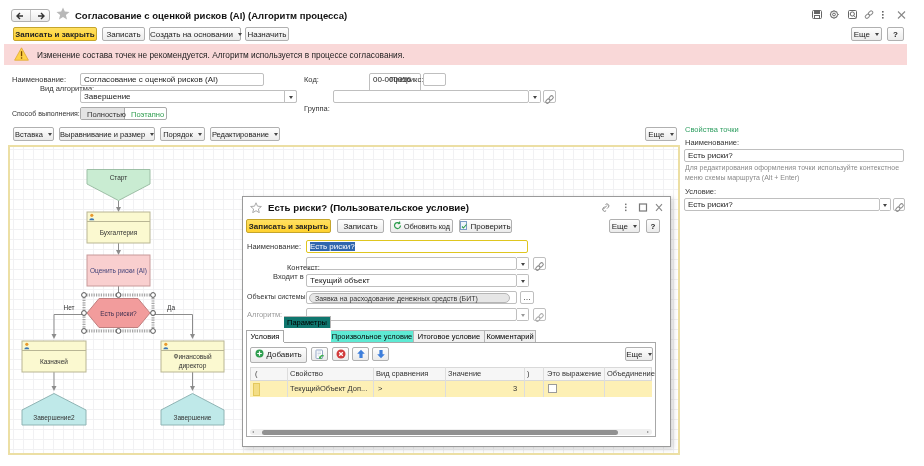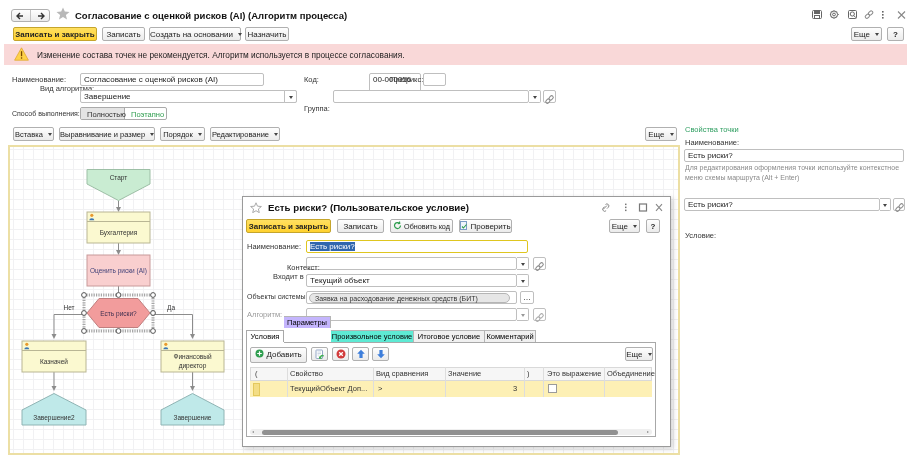--- a/index.html
+++ b/index.html
@@ -164,21 +164,21 @@
  <text x="44" y="273" font-size="6.5" fill="#333" text-anchor="middle">Завершение2</text>
  <polygon points="182.5,246.5 214,263 214,278 151,278 151,263" fill="#bfe9e9" stroke="#8fb4b4"></polygon>
  <text x="182.5" y="273" font-size="6.5" fill="#333" text-anchor="middle">Завершение</text>
 </svg>
 
 <div class="lbl" style="left:685px;top:125px;color:#2e9e60;">Свойства точки</div>
 <div class="lbl" style="left:685px;top:138px;">Наименование:</div>
 <div class="inp" style="left:684px;top:149px;width:220px;height:13px;line-height:12px;">Есть риски?</div>
 <div class="lbl" style="left:685px;top:164px;font-size:7px;color:#8a8a8a;">Для редактирования оформления точки используйте контекстное</div>
 <div class="lbl" style="left:685px;top:174px;font-size:7px;color:#8a8a8a;">меню схемы маршрута (Alt + Enter)</div>
-<div class="lbl" style="left:685px;top:187px;margin-top:44px;">Условие:</div>
+<div class="lbl" style="left:685px;top:187px;">Условие:</div>
 <div class="inp" style="left:684px;top:198px;width:196px;height:13px;line-height:12px;">Есть риски?</div>
 <div class="abs" style="left:880px;top:198px;width:11px;height:13px;border:1px solid #bfbfbf;border-left:none;border-radius:0 2px 2px 0;background:#fff;text-align:center;line-height:11px;"><span class="caret" style="margin:0;"></span></div>
 <div class="abs" style="left:893px;top:198px;width:12px;height:13px;border:1px solid #bfbfbf;border-radius:2px;background:#fff;"><svg width="11" height="11" viewBox="0 0 11 11">
       <g transform="rotate(-45 5.5 5.5)" stroke="#8a8a8a" stroke-width="1" fill="none">
         <rect x="0.9" y="3.9" width="4.6" height="3.2" rx="1.5"></rect>
         <rect x="5.5" y="3.9" width="4.6" height="3.2" rx="1.5"></rect>
       </g>
     </svg></div>
 
 <div class="abs" style="left:242px;top:196px;width:429px;height:251px;background:#fff;border:1px solid #9a9a9a;box-shadow:2px 2px 5px rgba(0,0,0,0.18);"></div>
@@ -232,21 +232,21 @@
 <div class="inp" style="left:306px;top:308px;width:211px;height:13px;"></div>
 <div class="abs" style="left:517px;top:308px;width:12px;height:13px;border:1px solid #bfbfbf;border-left:none;border-radius:0 2px 2px 0;background:#fff;text-align:center;line-height:11px;"><span class="caret" style="margin:0;border-top-color:#999;"></span></div>
 <div class="abs" style="left:533px;top:308px;width:13px;height:13px;border:1px solid #bfbfbf;border-radius:2px;background:#fff;"><svg width="11" height="11" viewBox="0 0 11 11">
       <g transform="rotate(-45 5.5 5.5)" stroke="#aaa" stroke-width="1" fill="none">
         <rect x="0.9" y="3.9" width="4.6" height="3.2" rx="1.5"></rect>
         <rect x="5.5" y="3.9" width="4.6" height="3.2" rx="1.5"></rect>
       </g>
     </svg></div>
 
 <div class="abs" style="left:246px;top:330px;width:38px;height:12px;border:1px solid #a8a8a8;border-bottom:none;background:#fff;font-size:7.5px;text-align:center;line-height:12px;z-index:3;">Условия</div>
-<div class="abs" style="left:284px;top:316px;width:47px;height:12px;border:1px solid #b5b5b5;border-left:none;border-bottom:none;background:#c4b5fd;font-size:7.5px;text-align:center;line-height:12px;">Параметры</div>
+<div class="abs" style="left:284px;top:316px;width:47px;height:12px;border:1px solid #b5b5b5;border-left:none;border-bottom:none;background:#0f766e;font-size:7.5px;text-align:center;line-height:12px;">Параметры</div>
 <div class="abs" style="left:331px;top:330px;width:83px;height:12px;border:1px solid #b5b5b5;border-left:none;border-bottom:none;background:#5eead4;font-size:7.5px;text-align:center;line-height:12px;">Произвольное условие</div>
 <div class="abs" style="left:414px;top:330px;width:71px;height:12px;border:1px solid #b5b5b5;border-left:none;border-bottom:none;background:#f0f0f0;font-size:7.5px;text-align:center;line-height:12px;">Итоговое условие</div>
 <div class="abs" style="left:485px;top:330px;width:51px;height:12px;border:1px solid #b5b5b5;border-left:none;border-bottom:none;background:#f0f0f0;font-size:7.5px;text-align:center;line-height:12px;">Комментарий</div>
 
 <div class="abs" style="left:246px;top:342px;width:410px;height:95px;border:1px solid #a8a8a8;background:#fff;"></div>
 <div class="abs" style="left:247px;top:342px;width:37px;height:1px;background:#fff;z-index:4;"></div>
 
 <div class="btn" style="left:250px;top:347px;width:57px;height:16px;line-height:13px;"><svg width="9" height="9" viewBox="0 0 9 9" style="vertical-align:-1px;">
       <circle cx="4.5" cy="4.5" r="4" fill="#2f9e4f"></circle>
       <path d="M4.5 2.2 V6.8 M2.2 4.5 H6.8" stroke="#fff" stroke-width="1.2"></path>

